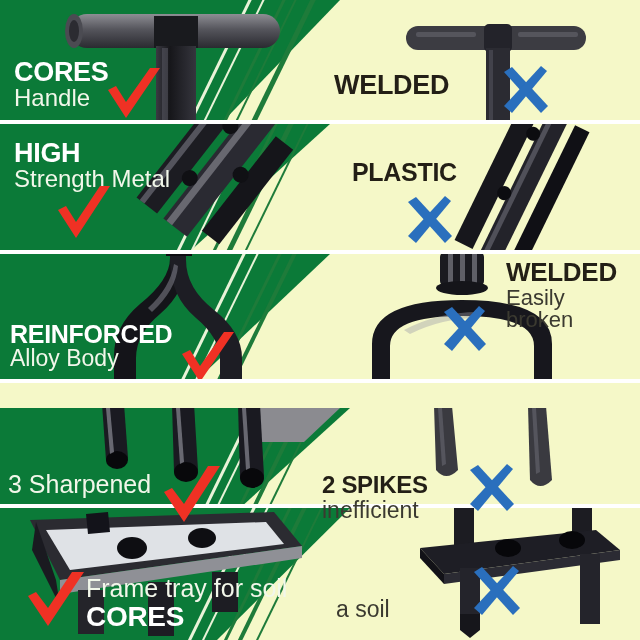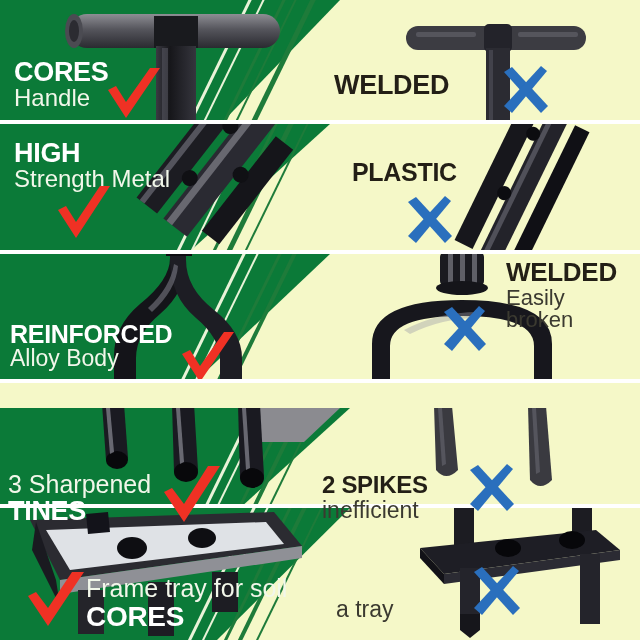--- a/index.html
+++ b/index.html
@@ -246,21 +246,20 @@
     </svg>
 
     <svg class="art" style="left:412px;top:-2px;" width="190" height="108" viewBox="0 0 190 108">
       <path d="M22 0 L40 0 L46 64 Q34 76 24 64 Z" fill="#3a3a40"></path>
       <path d="M26 2 L30 2 L34 58 L30 60 Z" fill="#6f6f79" opacity=".5"></path>
       <path d="M116 0 L134 0 L140 74 Q128 86 118 74 Z" fill="#3a3a40"></path>
       <path d="M120 2 L124 2 L128 66 L124 68 Z" fill="#6f6f79" opacity=".5"></path>
     </svg>
 
     <div class="txt t-light" style="left:8px; top:64px; font-size:25px;">3 Sharpened</div>
-    <div class="txt t-bold" style="left:8px; top:90px; font-size:27px;">TINES</div>
 
     <div class="txt d-bold" style="left:322px; top:65px; font-size:24px;">2 SPIKES</div>
     <div class="txt d-light" style="left:322px; top:91px; font-size:23px;">inefficient</div>
 
     <span class="mark check" style="left:158px;top:56px;">
       <svg width="66" height="62" viewBox="0 0 66 62">
         <path d="M6 28 L26 58 L62 2 L50 2 L26 40 L14 24 Z" fill="#ef3124"></path>
       </svg>
     </span>
     <span class="mark cross" style="left:466px;top:56px;">
@@ -304,21 +303,21 @@
       <ellipse cx="96" cy="42" rx="13" ry="9" fill="#07070a"></ellipse>
       <ellipse cx="160" cy="34" rx="13" ry="9" fill="#07070a"></ellipse>
       <rect x="48" y="62" width="20" height="62" fill="#24242b"></rect>
       <rect x="168" y="48" width="20" height="70" fill="#24242b"></rect>
       <path d="M48 108 L68 108 L68 124 L58 132 L48 124 Z" fill="#16161b"></path>
     </svg>
 
     <div class="txt t-light" style="left:86px; top:68px; font-size:25px;">Frame tray for soil</div>
     <div class="txt t-bold" style="left:86px; top:95px; font-size:28px;text-align:right;">CORES</div>
 
-    <div class="txt d-light" style="left:336px; top:90px; font-size:23px;">a  tray</div>
+    <div class="txt d-light" style="left:336px; top:90px; font-size:23px;">a  soil</div>
 
     <span class="mark check" style="left:22px;top:62px;">
       <svg width="66" height="60" viewBox="0 0 66 60">
         <path d="M6 26 L26 56 L62 2 L50 2 L26 38 L14 22 Z" fill="#ef3124"></path>
       </svg>
     </span>
     <span class="mark cross" style="left:470px;top:58px;">
       <svg width="54" height="52" viewBox="0 0 54 52">
         <path d="M4 6 L12 1 L50 42 L43 49 Z" fill="#2a6fbd"></path>
         <path d="M49 5 L43 0 L4 42 L12 49 Z" fill="#2a6fbd"></path>

